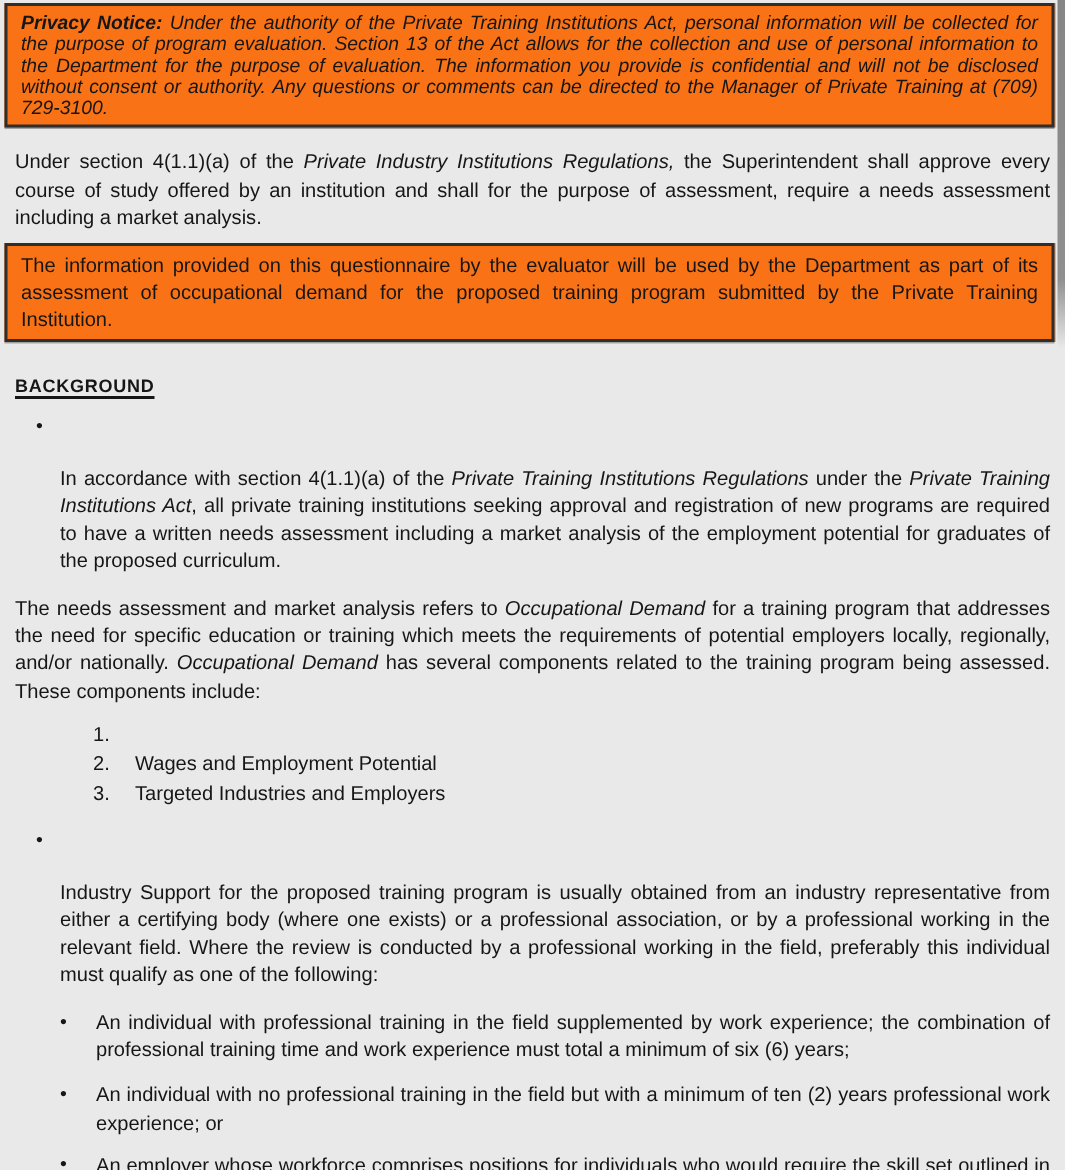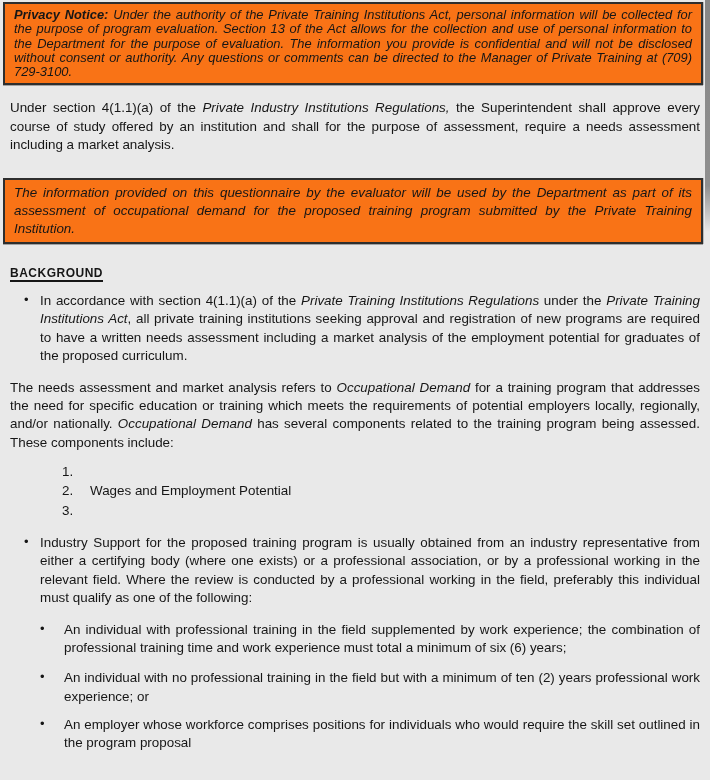--- a/index.html
+++ b/index.html
@@ -22,23 +22,22 @@
     margin-top:2px;
     font-size:12.9px;
     line-height:14.3px;
   }
   .para{
     margin:14px 10px 0 10px;
     text-align:justify;
     line-height:18.2px;
   }
   .infobox{
-    margin-top:24px;
+    margin-top:8px;
     line-height:18px;
-    font-style:italic;
   }
   .heading{
     margin:22px 0 0 10px;
     font-size:12px;
     font-weight:bold;
     letter-spacing:.5px;
     text-decoration:underline;
     text-decoration-thickness:2px;
     text-underline-offset:3px;
   }
@@ -47,20 +46,21 @@
     margin:12px 10px 0 24px;
   }
   .bullet .marker{
     flex:none;width:16px;
     font-size:13px;
   }
   .bullet .btext{
     flex:1;
     text-align:justify;
     line-height:18.2px;
+    margin-top:34px;
   }
   .numlist{
     margin:10px 10px 0 62px;
   }
   .numrow{
     display:flex;
     line-height:19.5px;
   }
   .numrow .num{flex:none;width:28px;}
   .subbullet{
@@ -107,20 +107,21 @@
 <div class="numlist">
   <div class="numrow">
     <span class="num">1.</span>
   </div>
   <div class="numrow">
     <span class="num">2.</span>
     <span>Wages and Employment Potential</span>
   </div>
   <div class="numrow">
     <span class="num">3.</span>
+    <span>Targeted Industries and Employers</span>
   </div>
 </div>
 
 <div class="bullet" style="margin-top:14px">
   <span class="marker">•</span>
   <div class="btext">Industry Support for the proposed training program is usually obtained from an industry representative from either a certifying body (where one exists) or a professional association, or by a professional working in the relevant field.  Where the review is conducted by a professional working in the field, preferably this individual must qualify as one of the following:</div>
 </div>
 
 <div class="subbullet sb1">
   <span class="marker">•</span>

